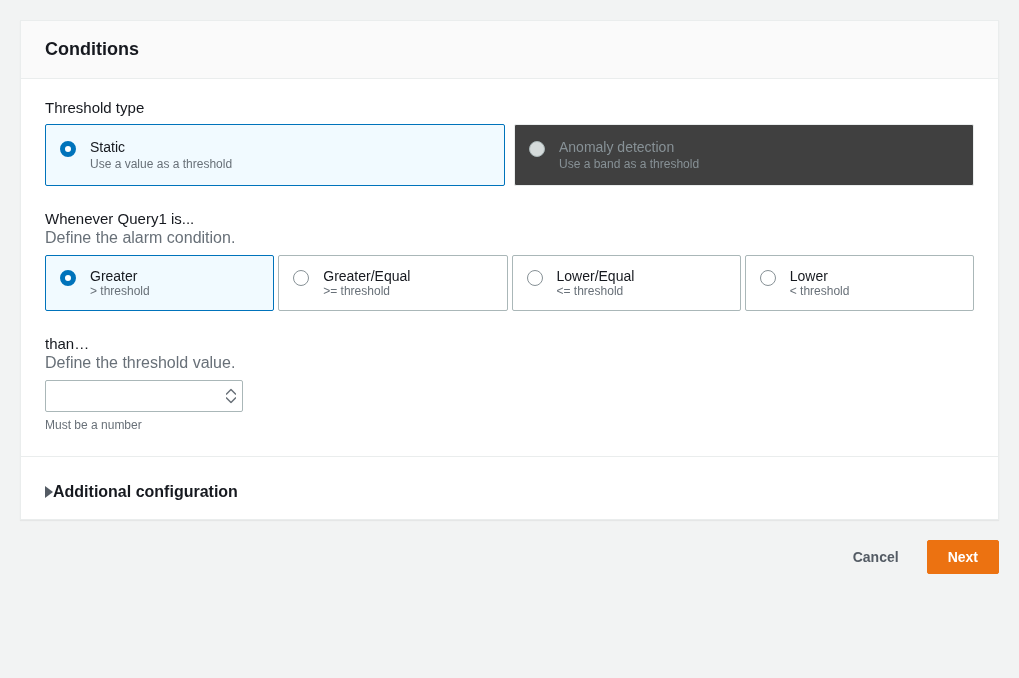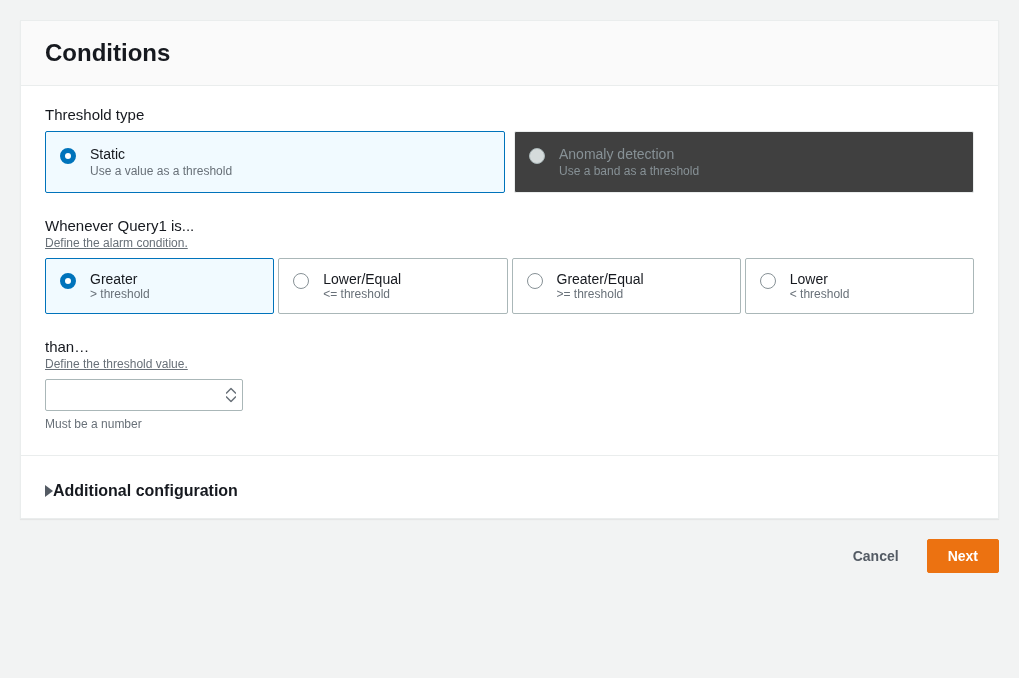--- a/index.html
+++ b/index.html
@@ -20,41 +20,40 @@
       box-shadow: 0 1px 1px rgba(0,0,0,0.05);
       max-width: 980px;
       margin: 0 auto;
     }
     .panel-header {
       padding: 18px 24px;
       border-bottom: 1px solid #eaeded;
       background: #fafafa;
     }
     .panel-header h2 {
-      font-size: 24px;
+      font-size: 18px;
       font-weight: 700;
       color: #16191f;
     }
     .panel-body {
       padding: 20px 24px 8px 24px;
     }
     .section {
       margin-bottom: 24px;
     }
     .section-title {
       font-size: 15px;
       font-weight: 400;
       color: #16191f;
       margin-bottom: 2px;
     }
     .section-subtitle {
-      font-size: 12px;
+      font-size: 16px;
       color: #687078;
       margin-bottom: 8px;
-      text-decoration: underline;
     }
     .tile-row {
       display: flex;
       gap: 9px;
       margin-top: 8px;
     }
     .tile {
       flex: 1;
       border: 1px solid #aab7b8;
       border-radius: 2px;
@@ -253,27 +252,27 @@
       <div class="section-title">Whenever Query1 is...</div>
       <div class="section-subtitle">Define the alarm condition.</div>
       <div class="condition-row">
         <div class="condition-tile selected">
           <div class="radio-dot"></div>
           <div class="cond-title">Greater</div>
           <div class="cond-sub">&gt; threshold</div>
         </div>
         <div class="condition-tile">
           <div class="radio-dot"></div>
+          <div class="cond-title">Greater/Equal</div>
+          <div class="cond-sub">&gt;= threshold</div>
+        </div>
+        <div class="condition-tile">
+          <div class="radio-dot"></div>
           <div class="cond-title">Lower/Equal</div>
           <div class="cond-sub">&lt;= threshold</div>
-        </div>
-        <div class="condition-tile">
-          <div class="radio-dot"></div>
-          <div class="cond-title">Greater/Equal</div>
-          <div class="cond-sub">&gt;= threshold</div>
         </div>
         <div class="condition-tile">
           <div class="radio-dot"></div>
           <div class="cond-title">Lower</div>
           <div class="cond-sub">&lt; threshold</div>
         </div>
       </div>
     </div>
 
     <div class="section">

